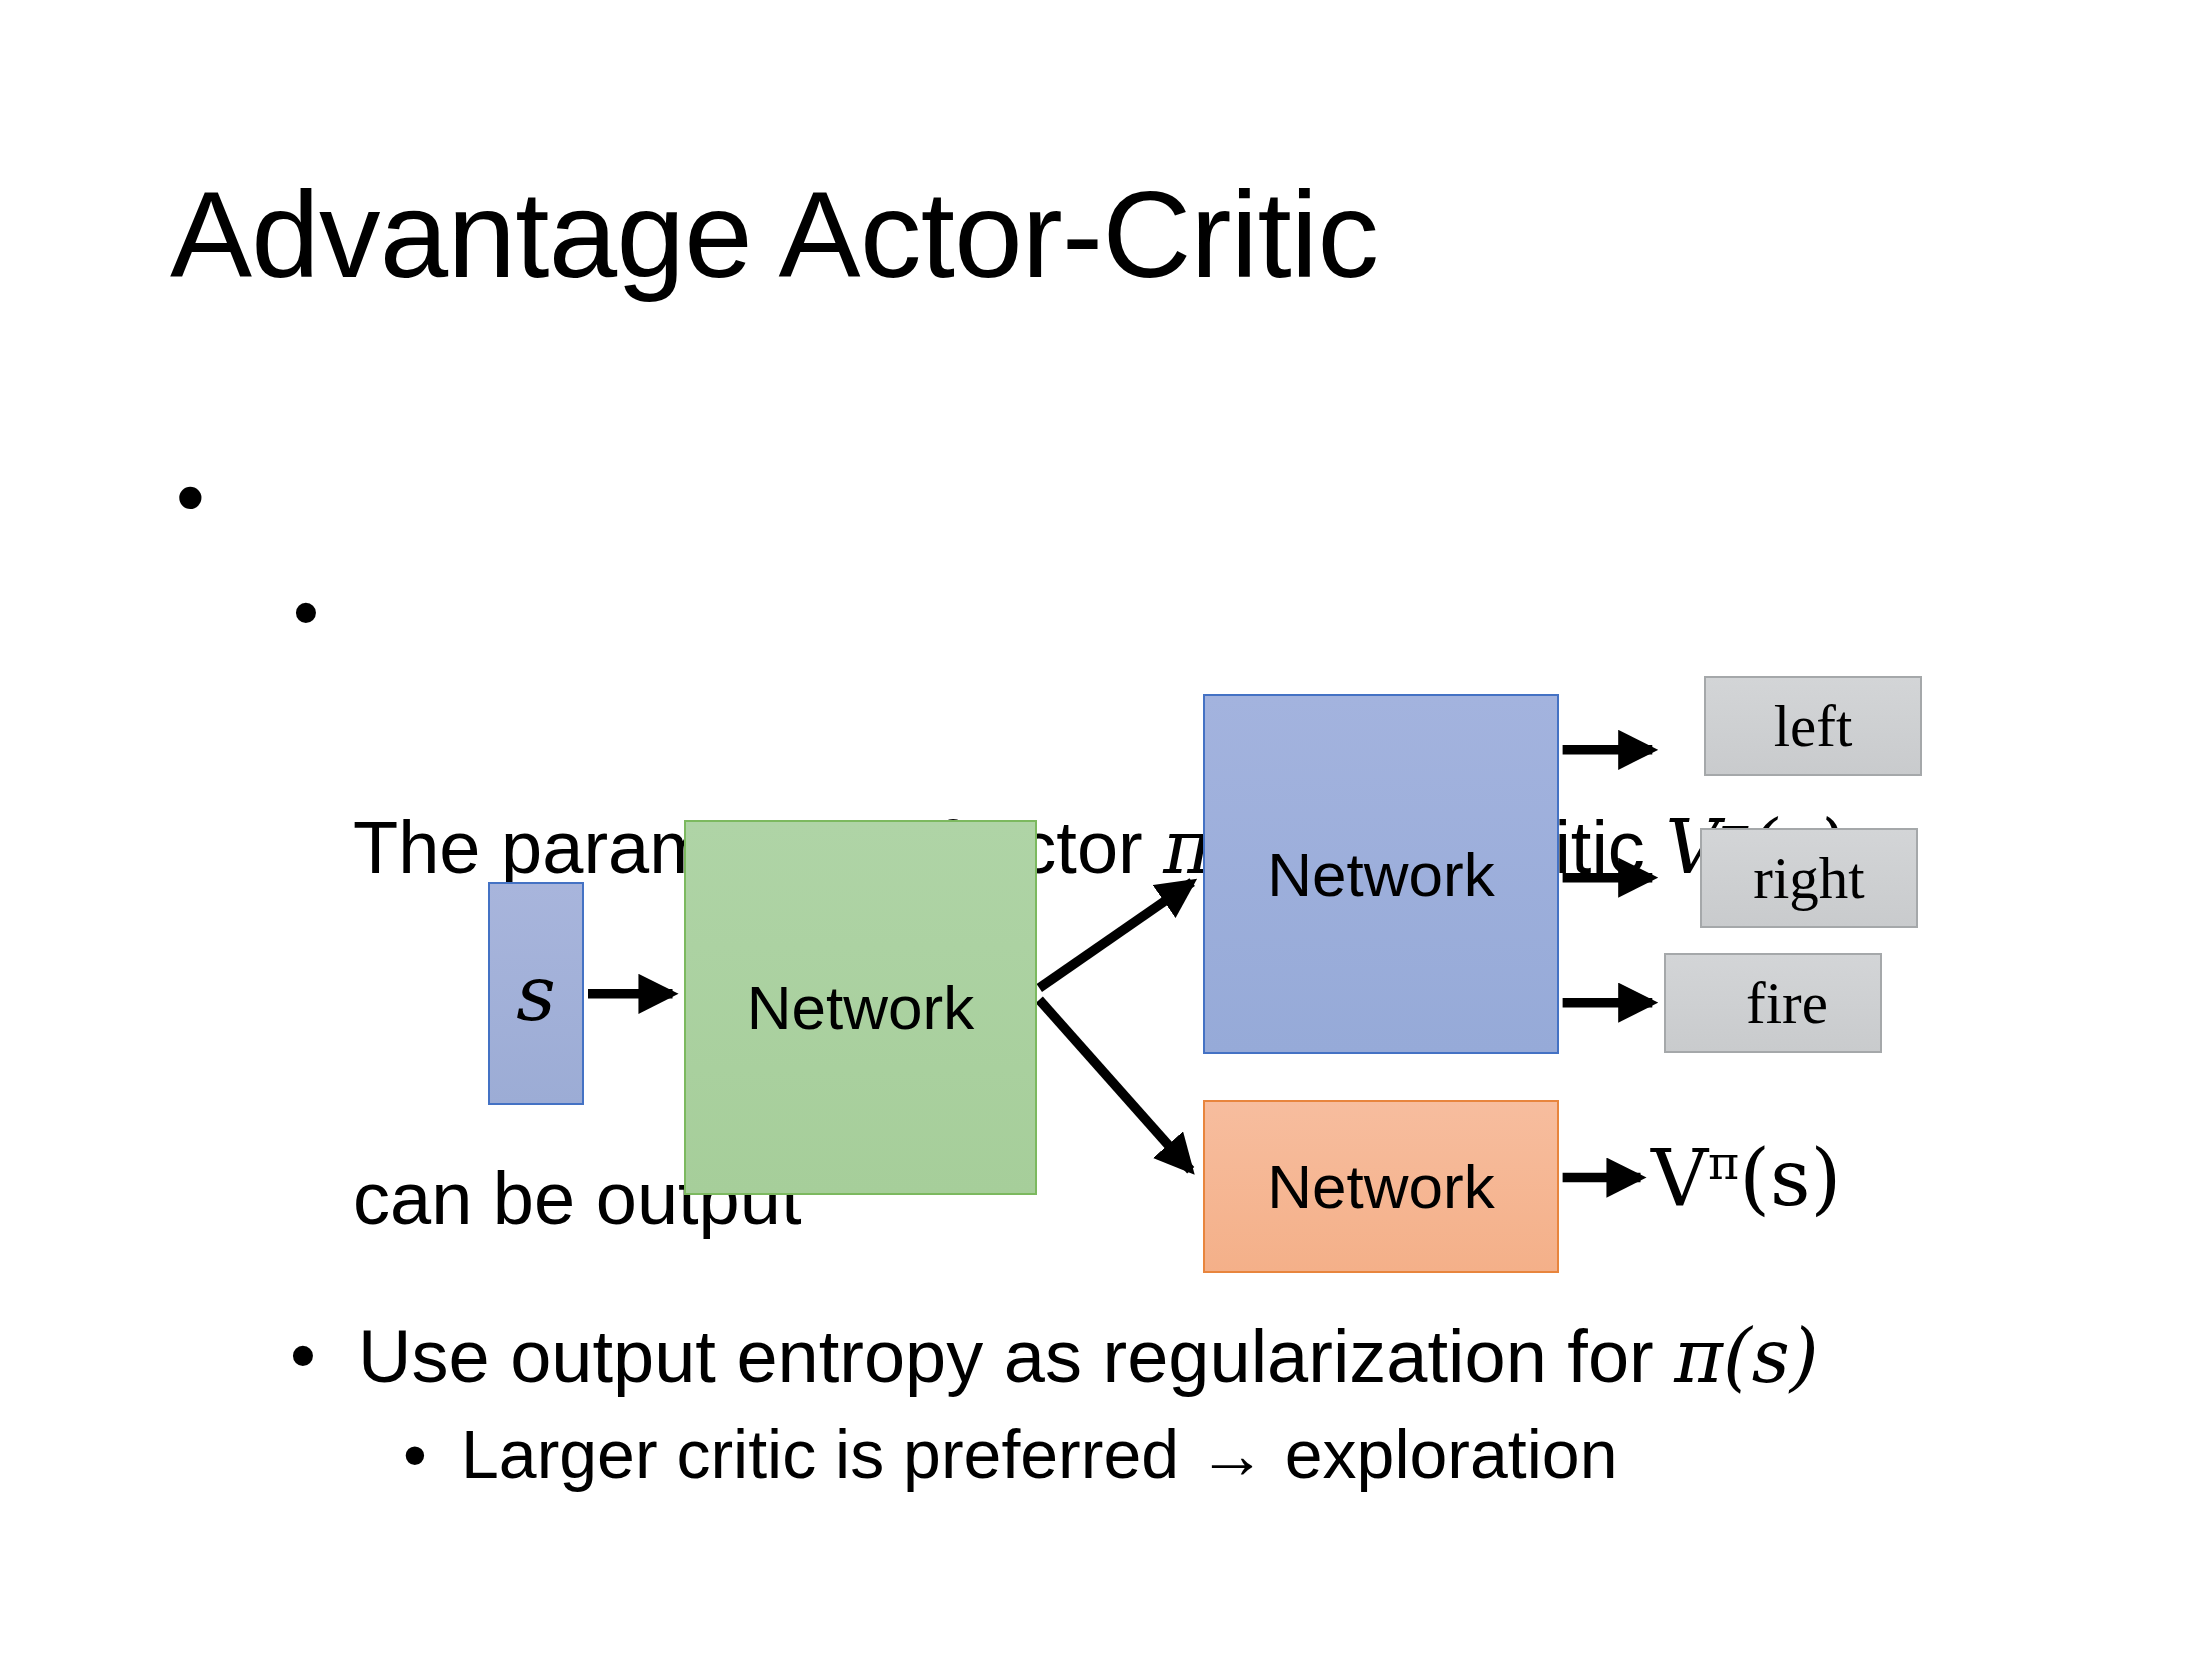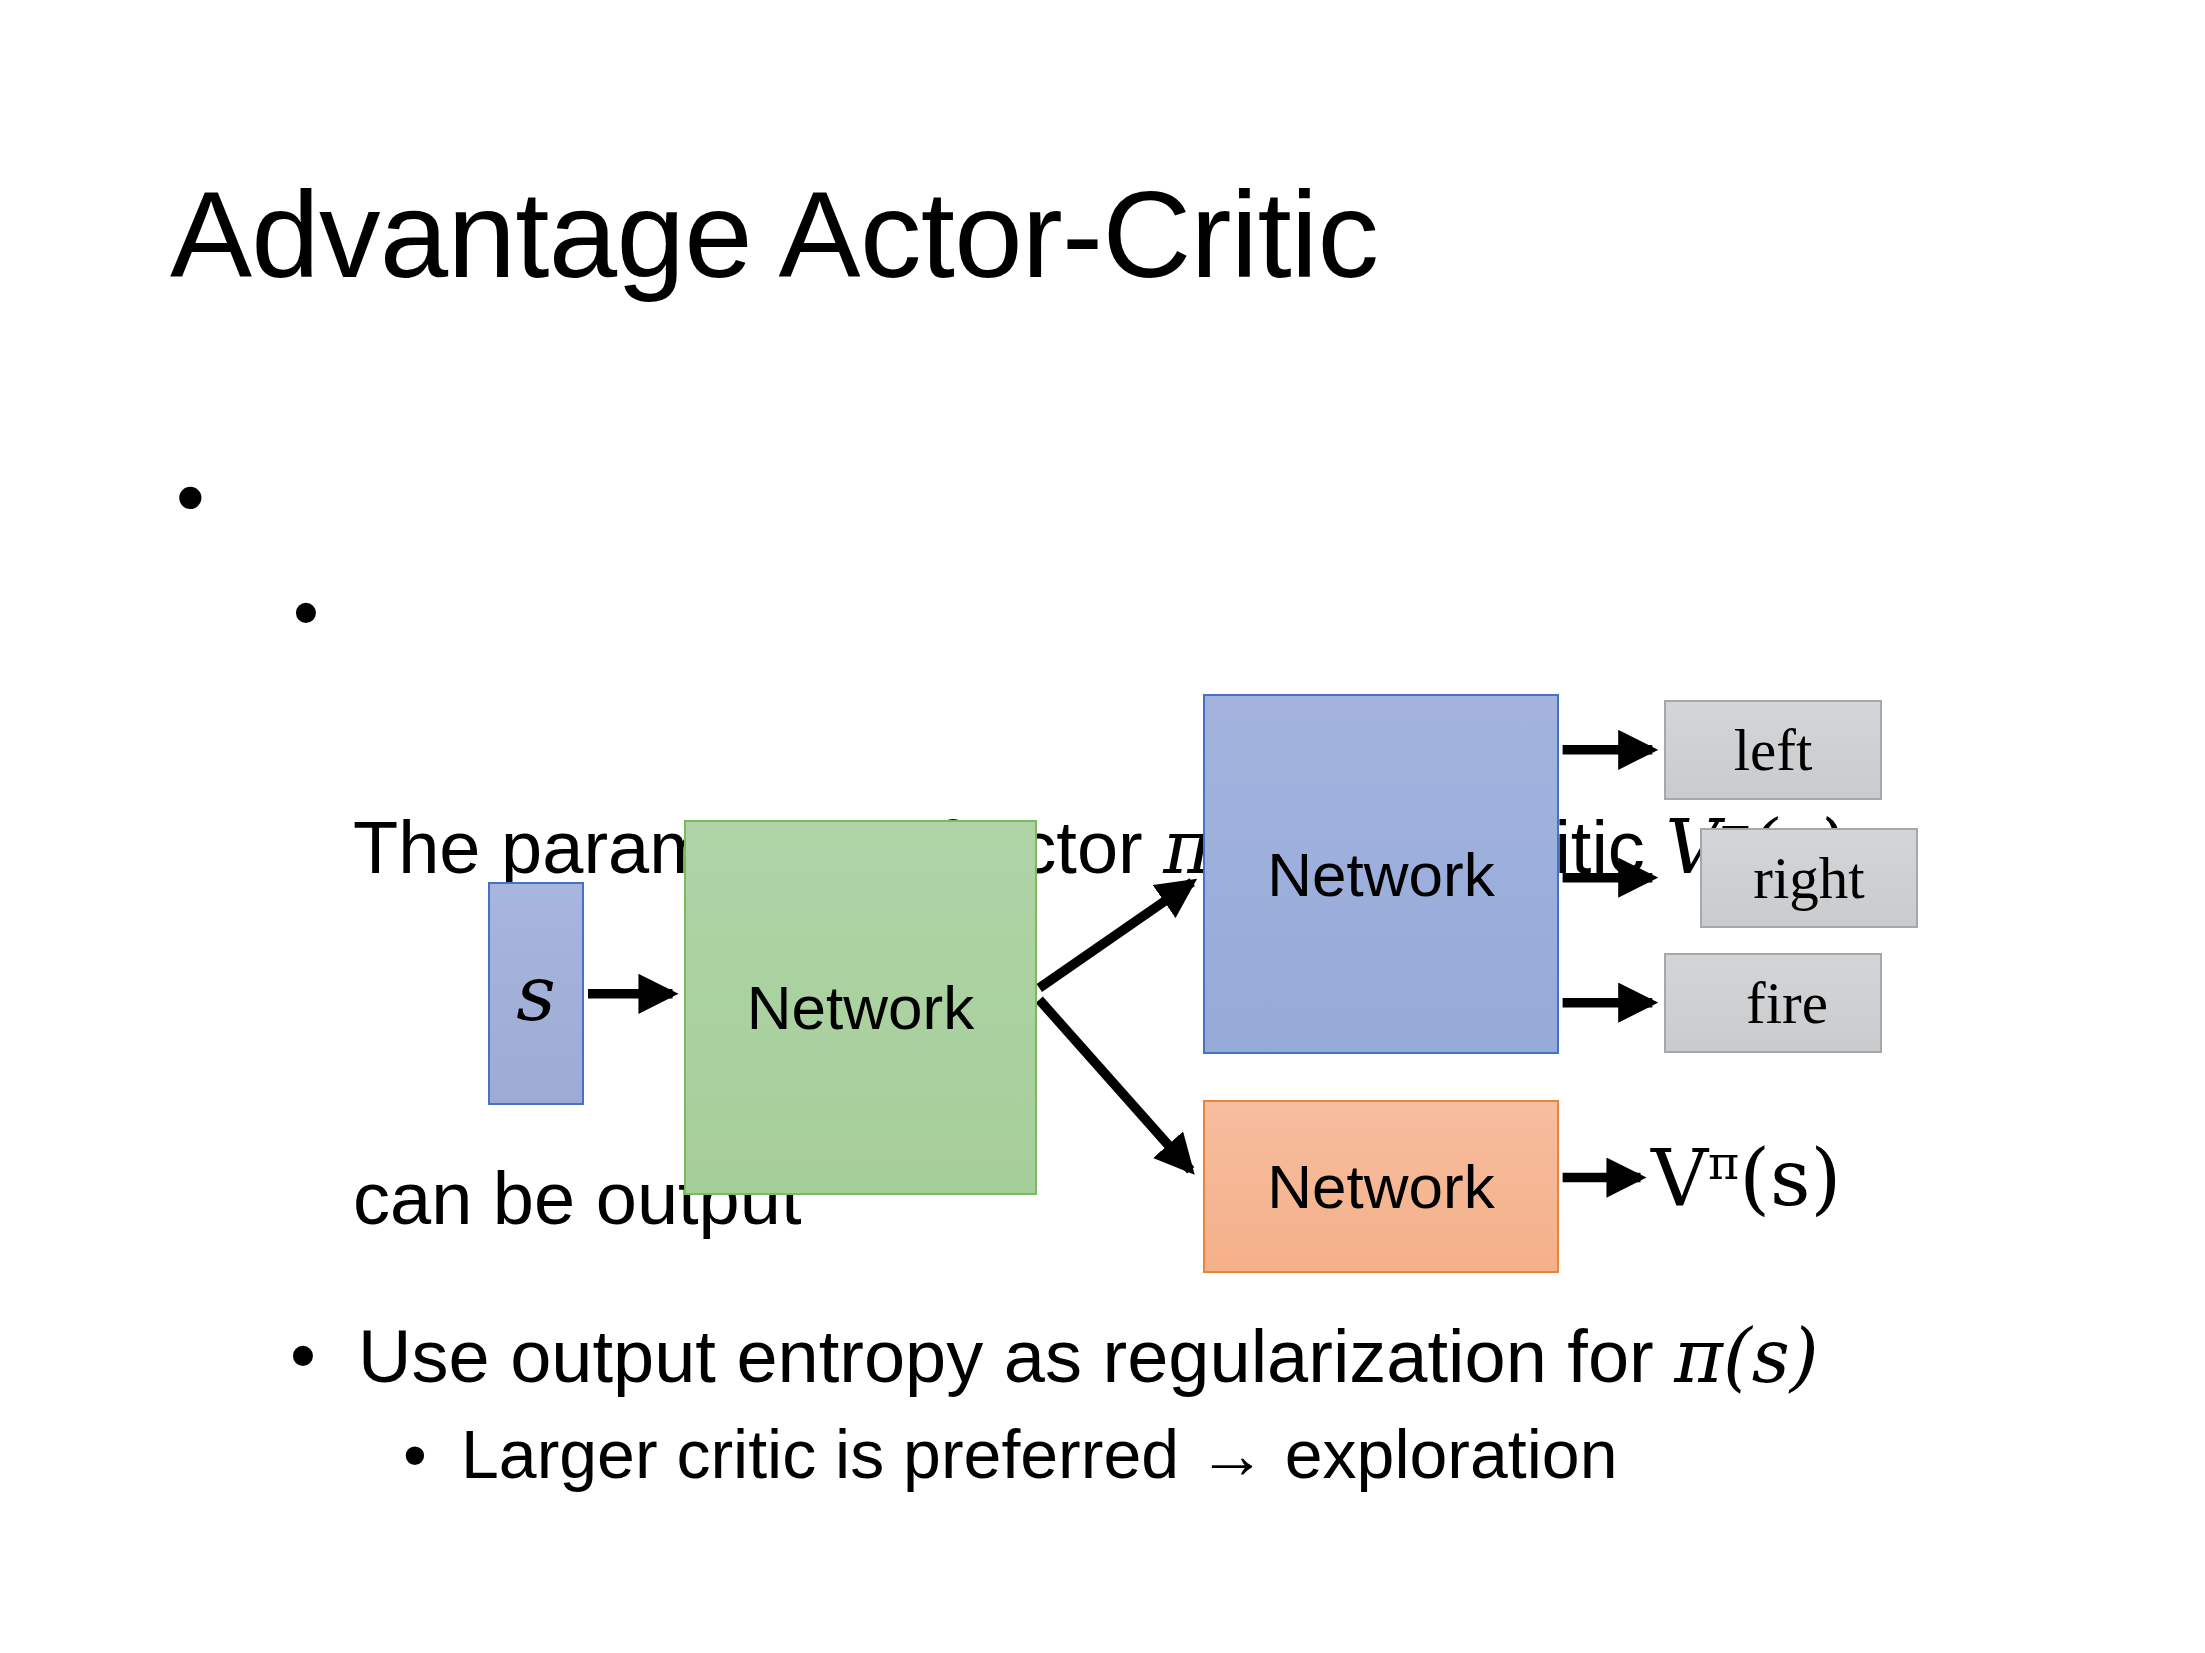--- a/index.html
+++ b/index.html
@@ -58,21 +58,21 @@
     left:1203px;top:1100px;width:356px;height:173px;
     background:linear-gradient(180deg,#F7BD9E 0%,#F4B089 100%);
     border:2.9px solid #E8853D;
   }
   .net-lbl{font-size:62px;color:#000;}
   .action-box{
     left:1664px;width:218px;height:100px;
     background:linear-gradient(180deg,#D3D5D7 0%,#C9CBCD 100%);
     border:2.2px solid #A5A8AA;
   }
-  .action-top{top:700px;}
+  .action-top{top:676px;margin-left:40px;}
   .action-mid{top:828px;margin-left:36px;}
   .action-bot{top:953px;padding-left:28px;}
   .action-lbl{font-family:"Liberation Serif",serif;font-size:59px;color:#000;}
   .value-label{
     position:absolute;left:1651px;top:1132px;
     font-size:79px;font-family:"DejaVu Serif","Liberation Serif",serif;
     white-space:pre;
   }
   .arrows{position:absolute;left:0;top:0;width:2205px;height:1654px;pointer-events:none;}
 </style>

